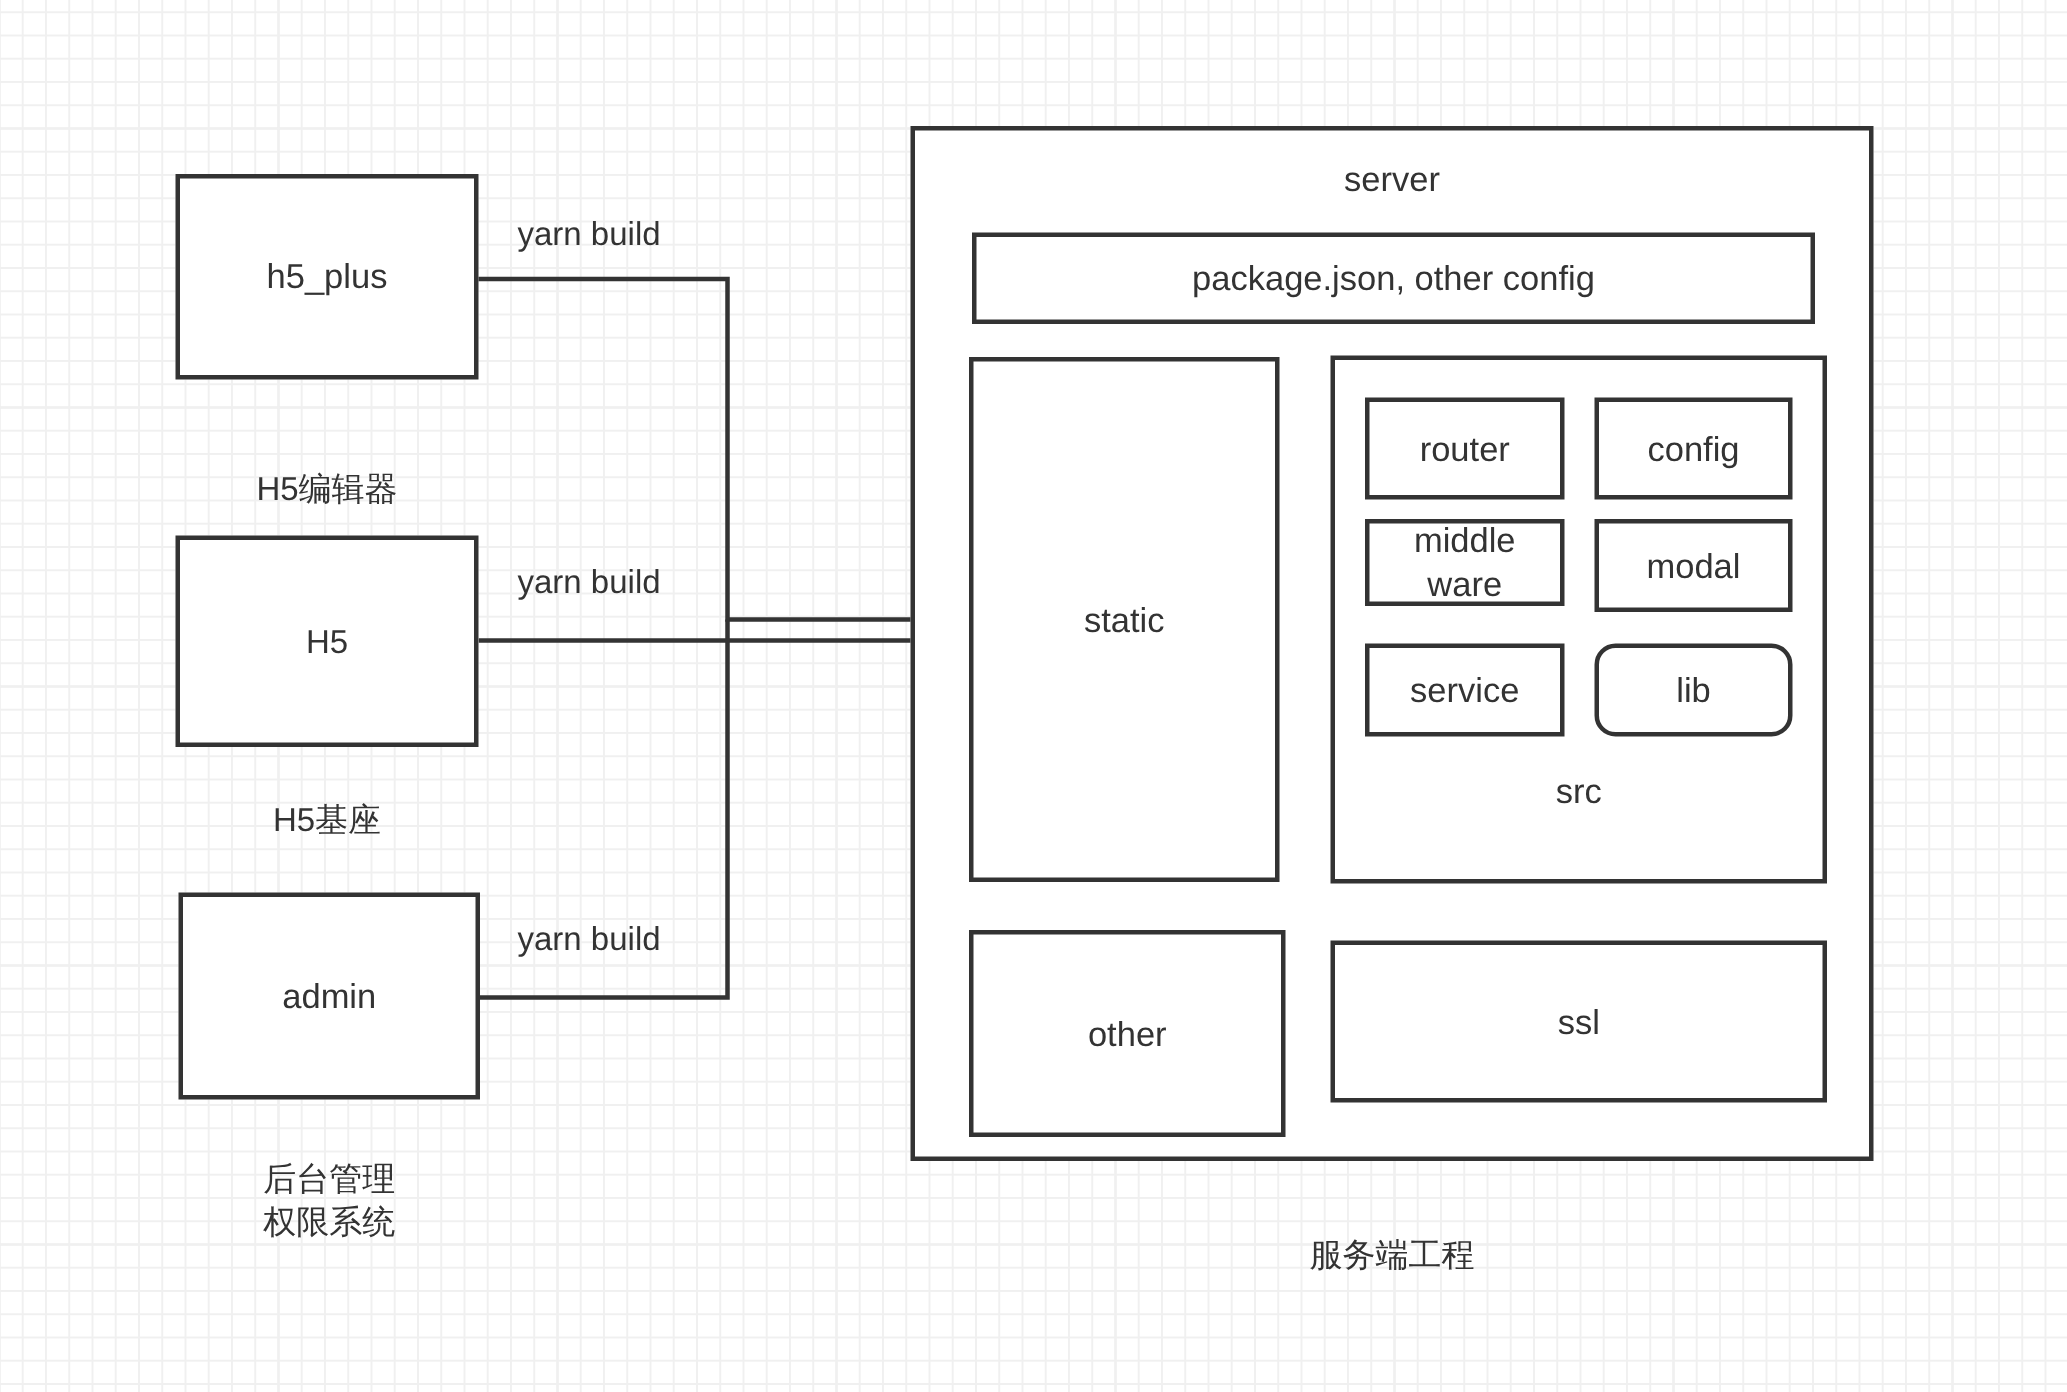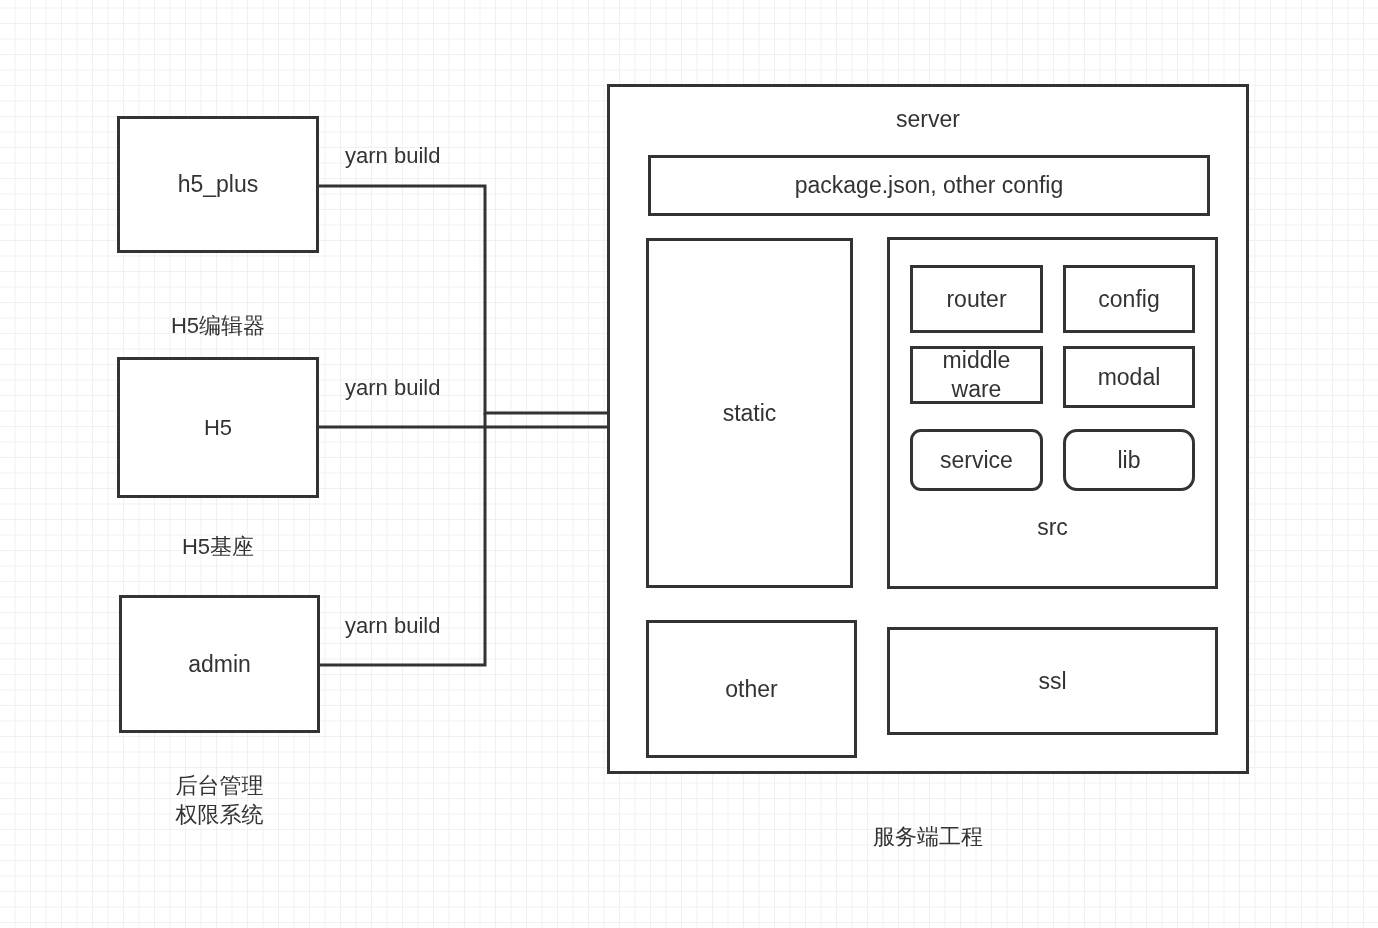--- a/index.html
+++ b/index.html
@@ -127,21 +127,21 @@
       <div class="box" style="left:173px; top:25px; width:132px; height:68px; font-size:23px;">
         <span>config</span>
       </div>
       <div class="box" style="left:20px; top:106px; width:133px; height:58px; font-size:23px; white-space:pre-line;">
         <span style="white-space:pre-line;">middle
 ware</span>
       </div>
       <div class="box" style="left:173px; top:106px; width:132px; height:62px; font-size:23px;">
         <span>modal</span>
       </div>
-      <div class="box" style="left:20px; top:189px; width:133px; height:62px; font-size:23px;border-radius:11px;">
+      <div class="box" style="left:20px; top:189px; width:133px; height:62px; font-size:23px;">
         <span>service</span>
       </div>
       <div class="box" style="left:173px; top:189px; width:132px; height:62px; font-size:23px;border-radius:14px;">
         <span>lib</span>
       </div>
       <div class="container-label" style="top:273px; font-size:23px;">src</div>
     </div>
 
     <div class="box" style="left:36px; top:533px; width:211px; height:138px; font-size:23px;">
       <span>other</span>

